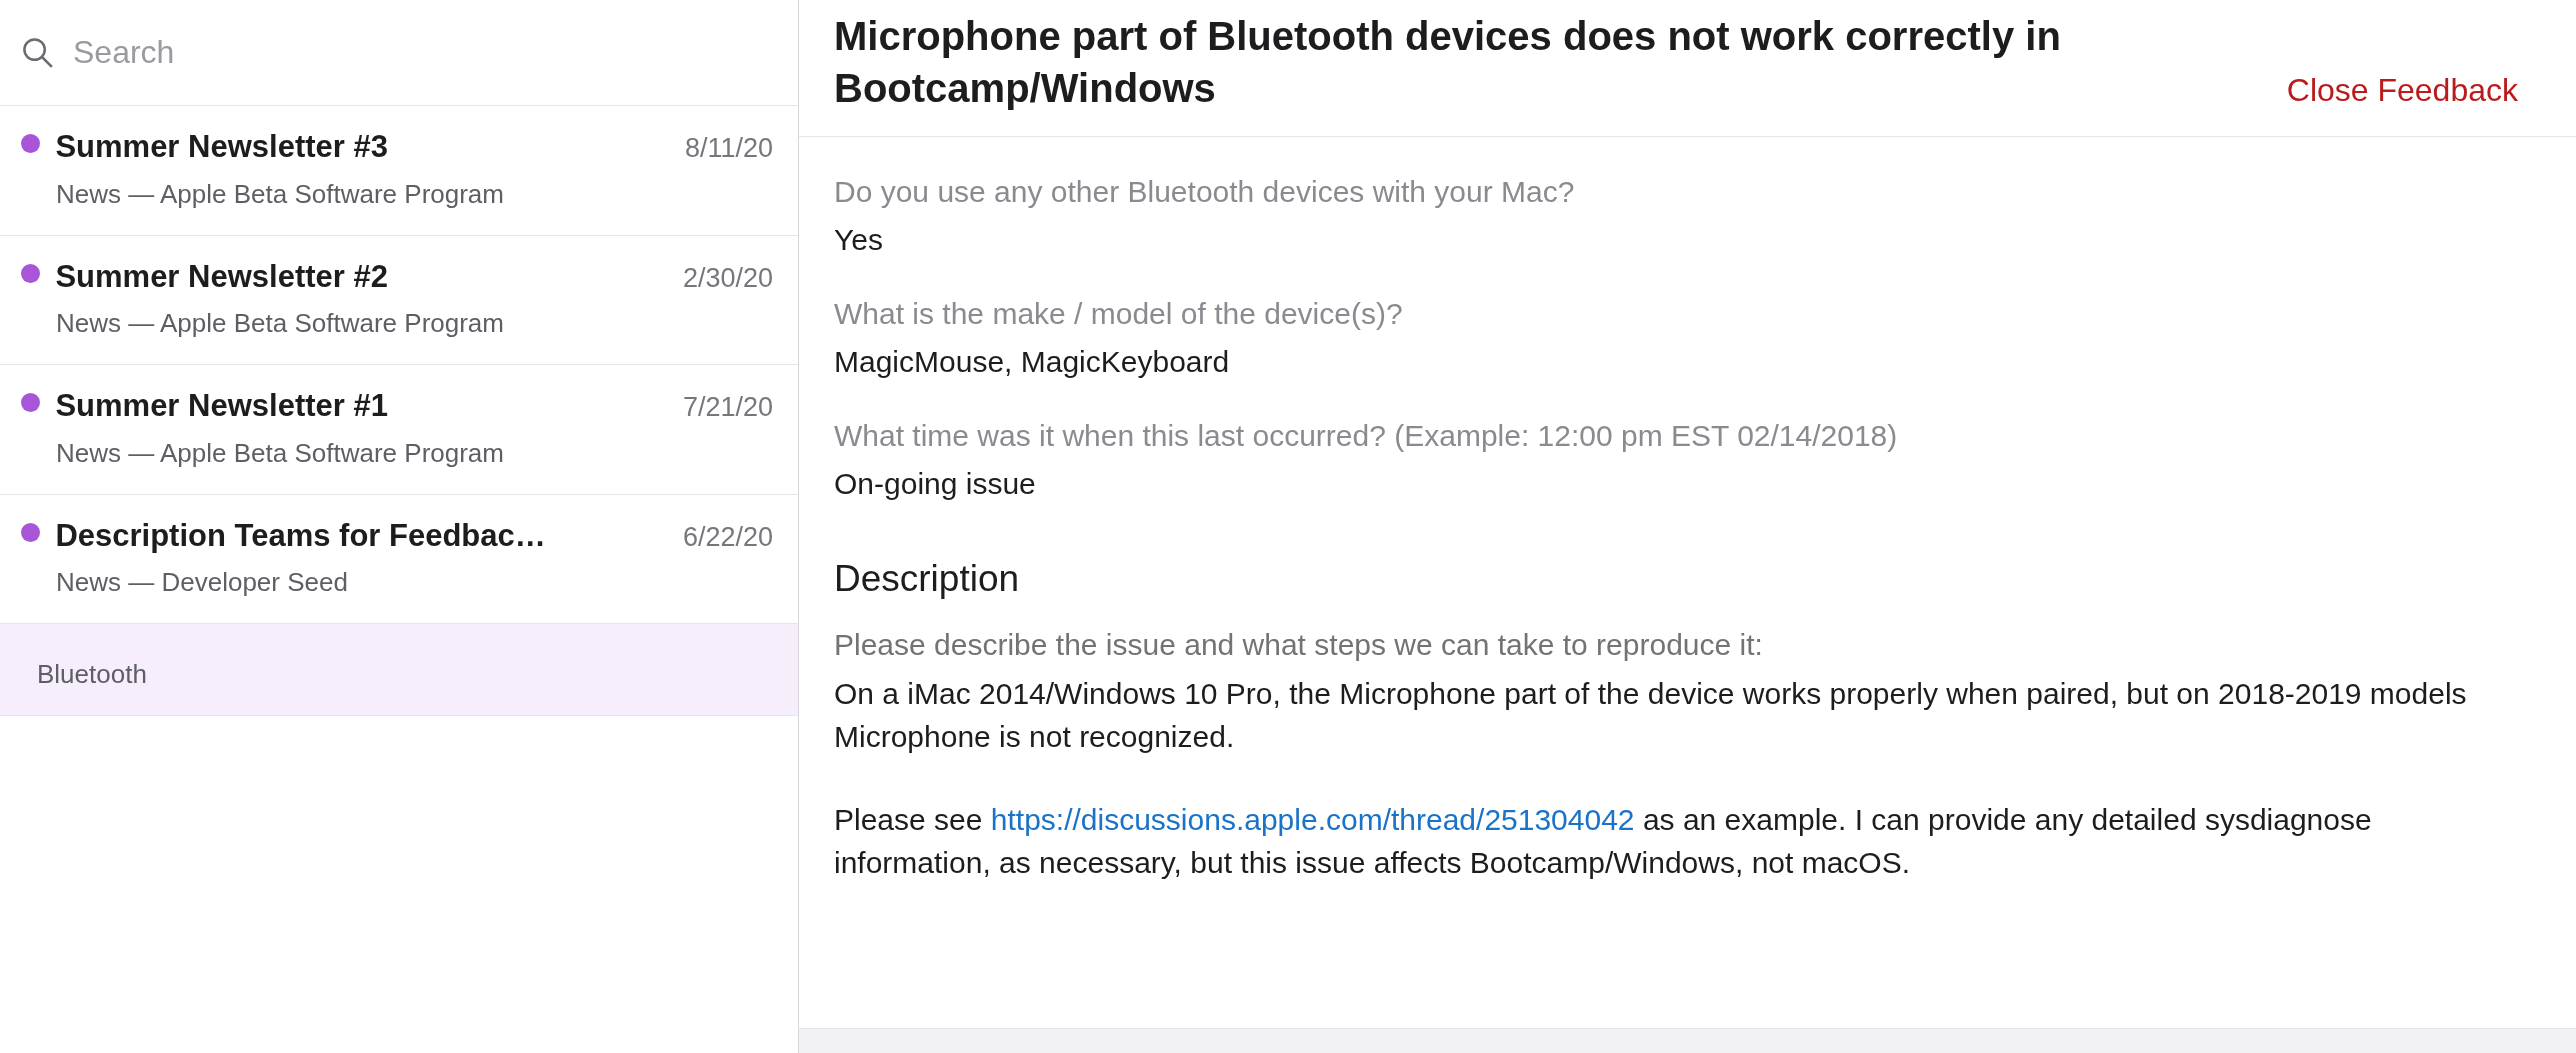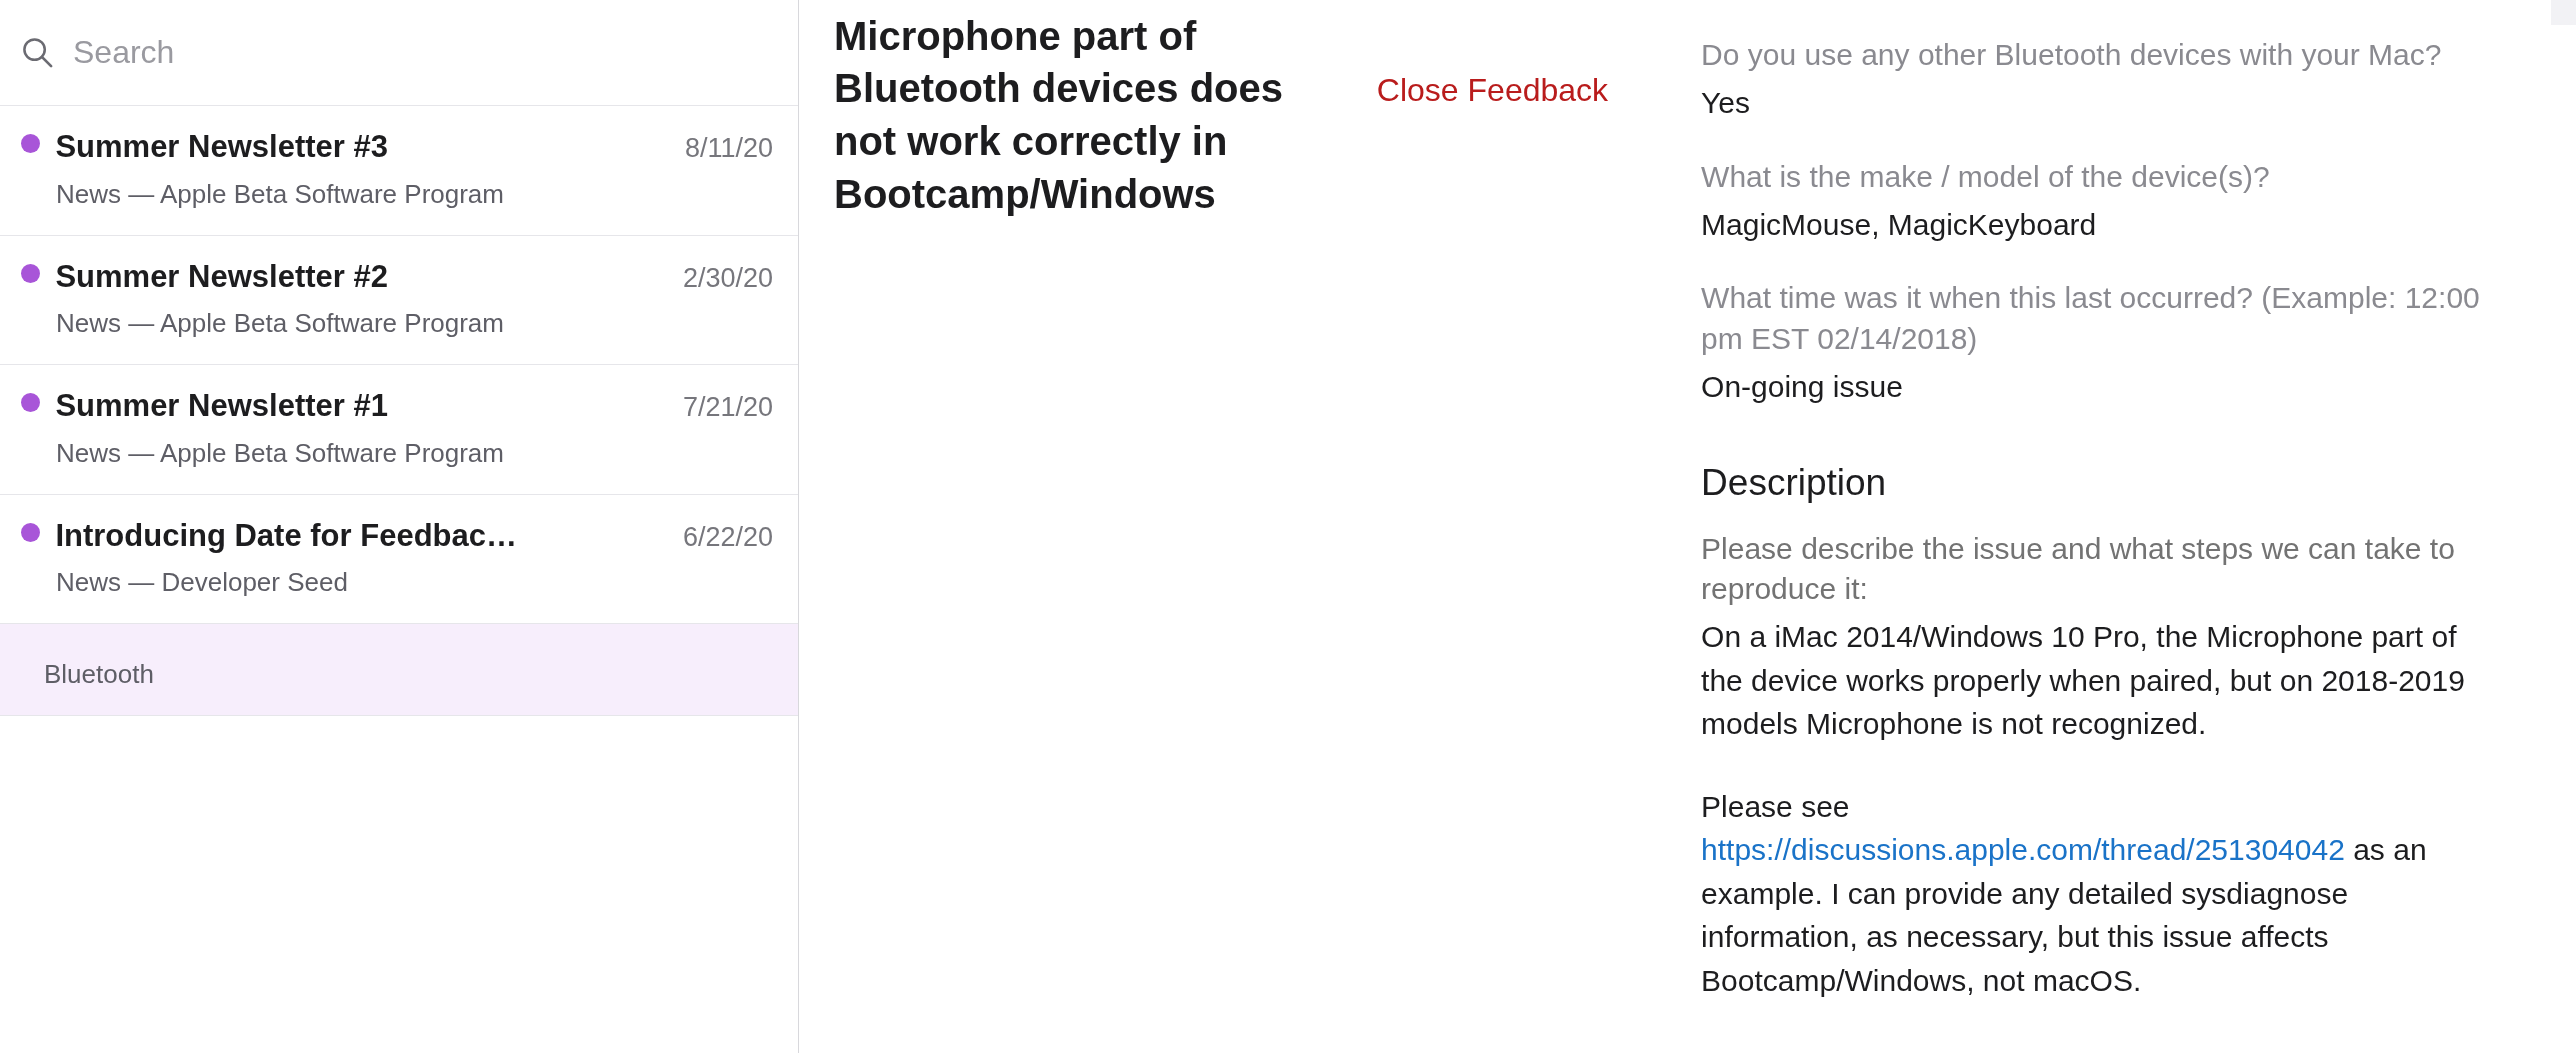--- a/index.html
+++ b/index.html
@@ -151,33 +151,33 @@
     margin-top: 13.5px;
     margin-left: 35px;
     font-size: 26px;
     color: #5e5e66;
     white-space: nowrap;
     overflow: hidden;
     text-overflow: ellipsis;
   }
   .li-sub2 {
     margin-top: 11.6px;
-    margin-left: 23px;
+    margin-left: 16px;
     font-size: 26px;
     color: #5e5e66;
   }
   .list-item.selected .li-title { margin-left: 35px; }
 
   
   .detail {
     flex: 1 1 auto;
     height: 1054px;
     box-sizing: border-box;
     display: flex;
-    flex-direction: row;
+    flex-direction: column;
     background: #ffffff;
   }
   .detail-header {
     display: flex;
     align-items: flex-start;
     justify-content: space-between;
     padding: 9.6px 58px 21px 35px;
     box-sizing: border-box;
     border-bottom: 1.9px solid #e6e6ea;
   }
@@ -301,21 +301,21 @@
           </div>
           <span class="li-date">7/21/20</span>
         </div>
         <div class="li-sub">News — Apple Beta Software Program</div>
       </div>
 
       <div class="list-item">
         <div class="li-top">
           <div class="li-title-wrap">
             <span class="unread-dot"></span>
-            <span class="li-title">Introducing Date for Feedbac…</span>
+            <span class="li-title">Description Teams for Feedbac…</span>
           </div>
           <span class="li-date">6/22/20</span>
         </div>
         <div class="li-sub">News — Developer Seed</div>
       </div>
 
       <div class="list-item selected">
         <div class="li-sub2">Bluetooth</div>
       </div>
 

